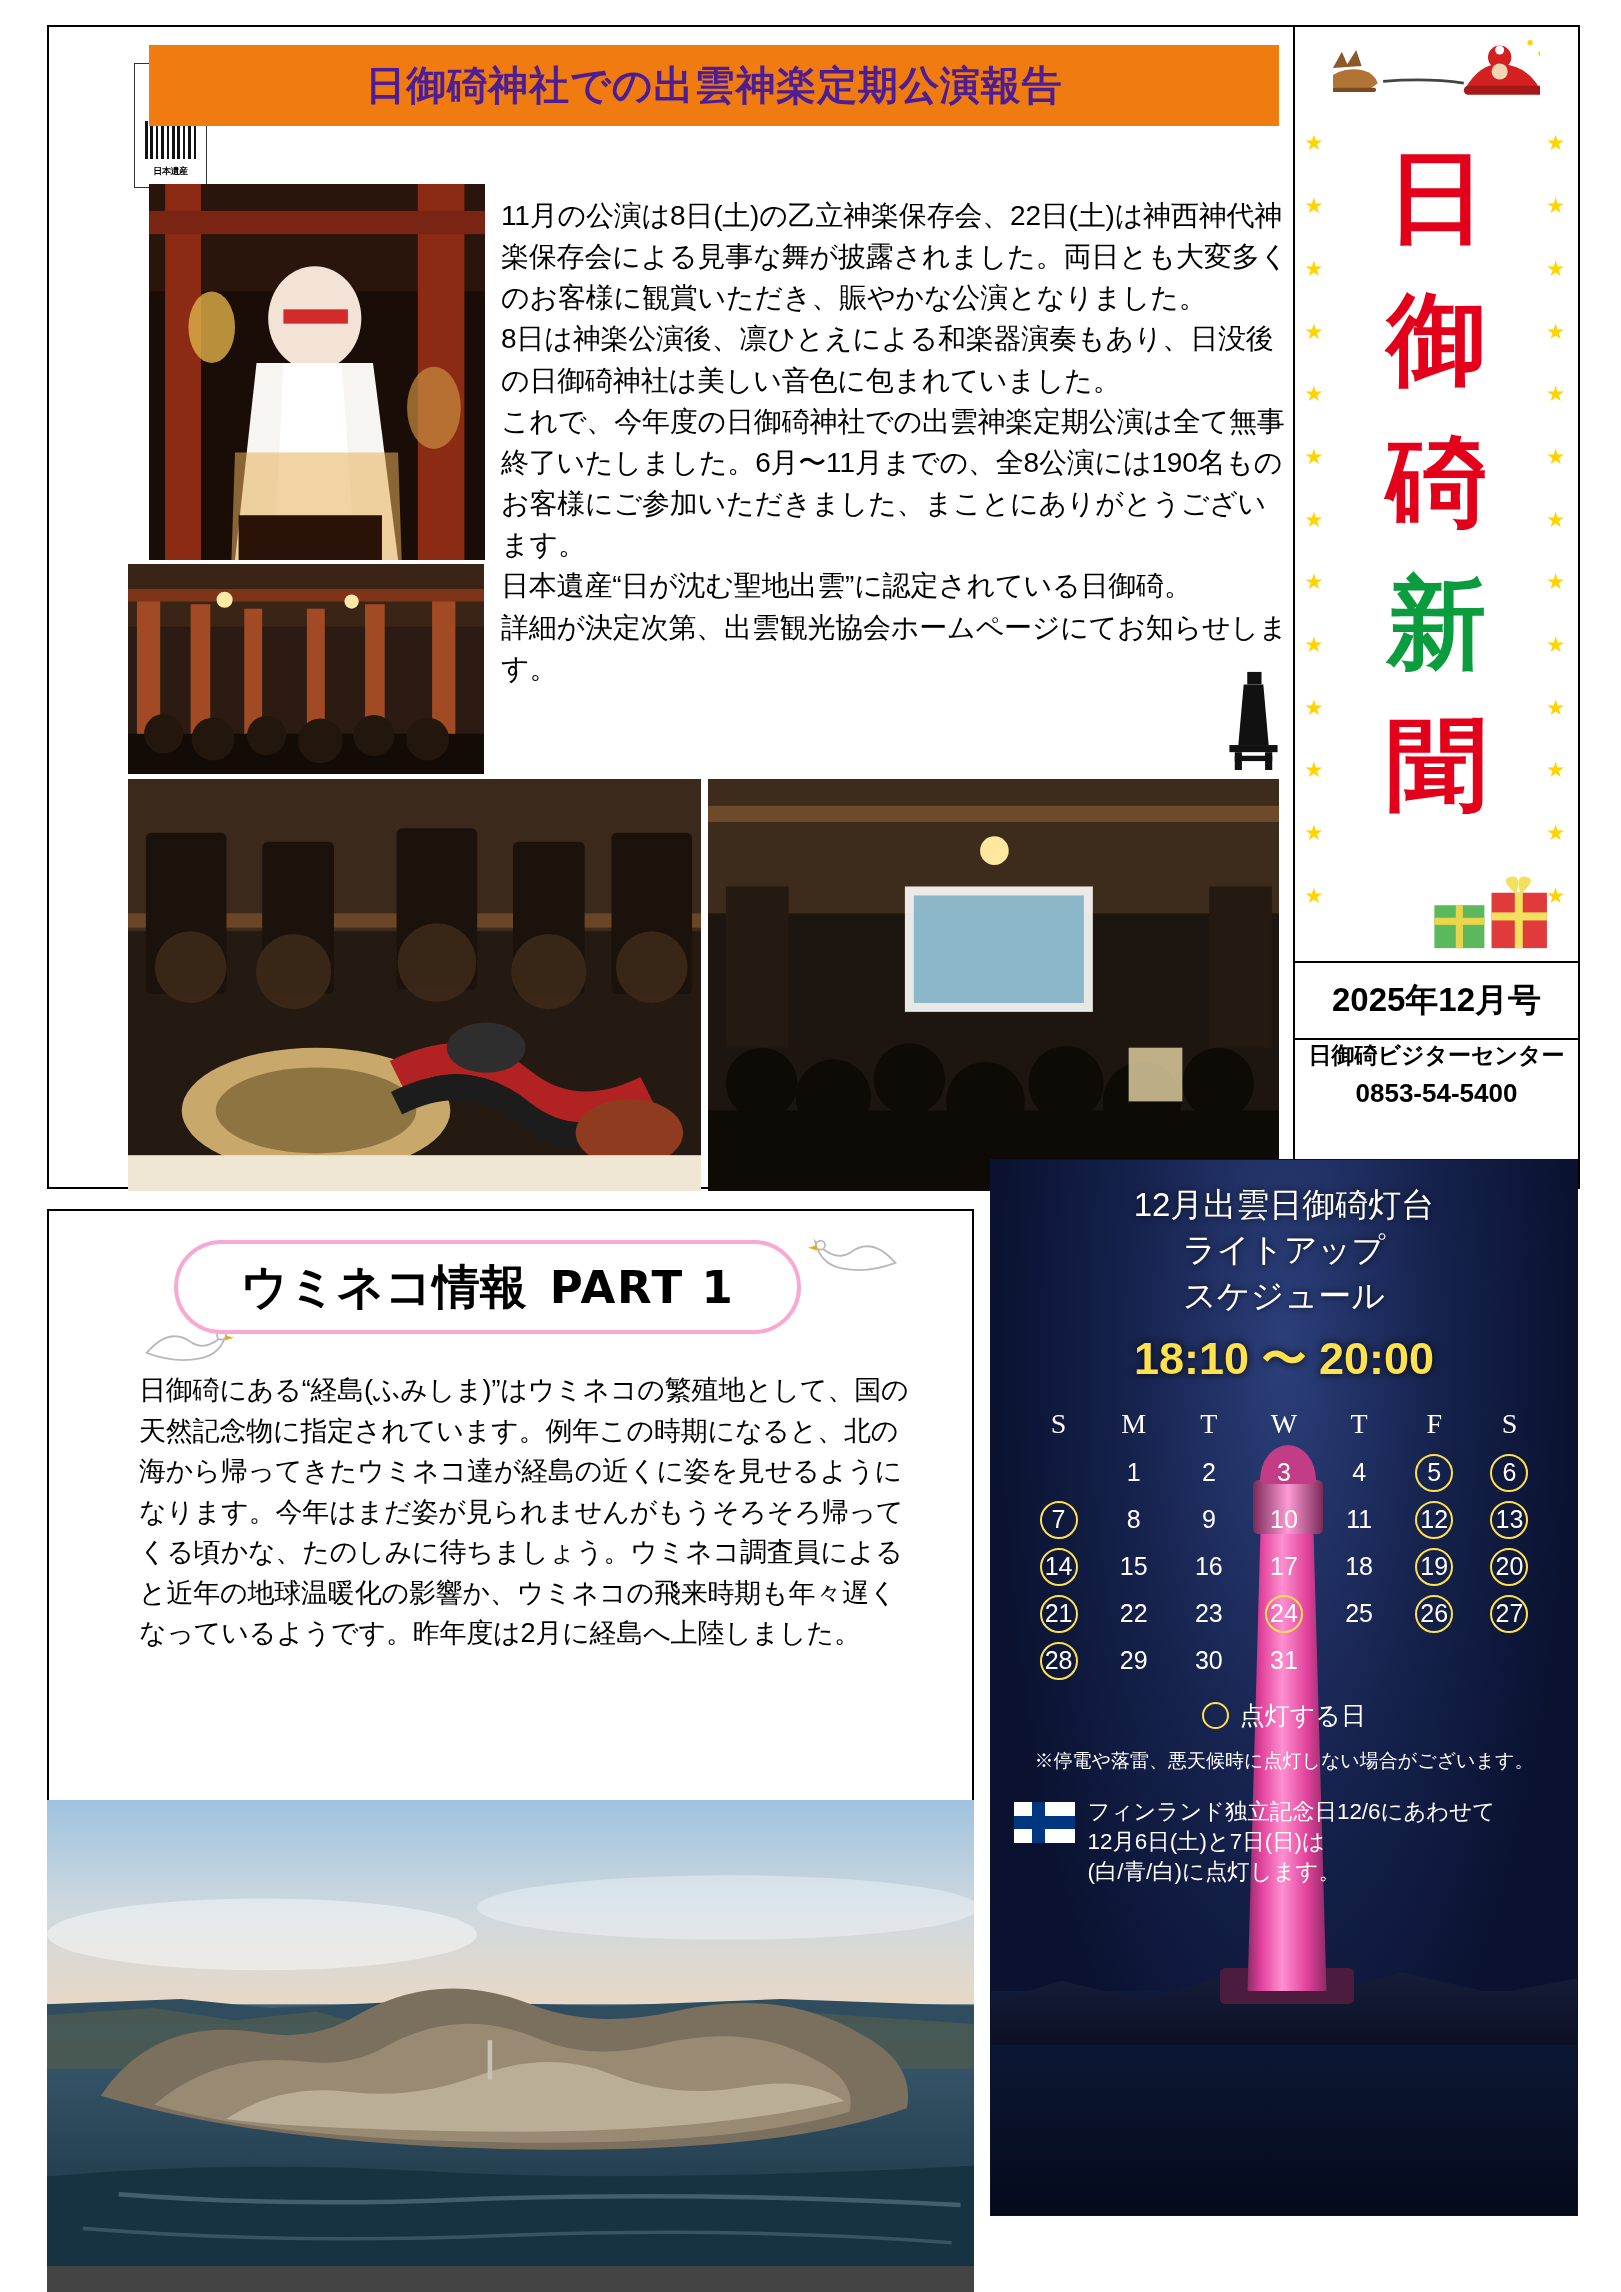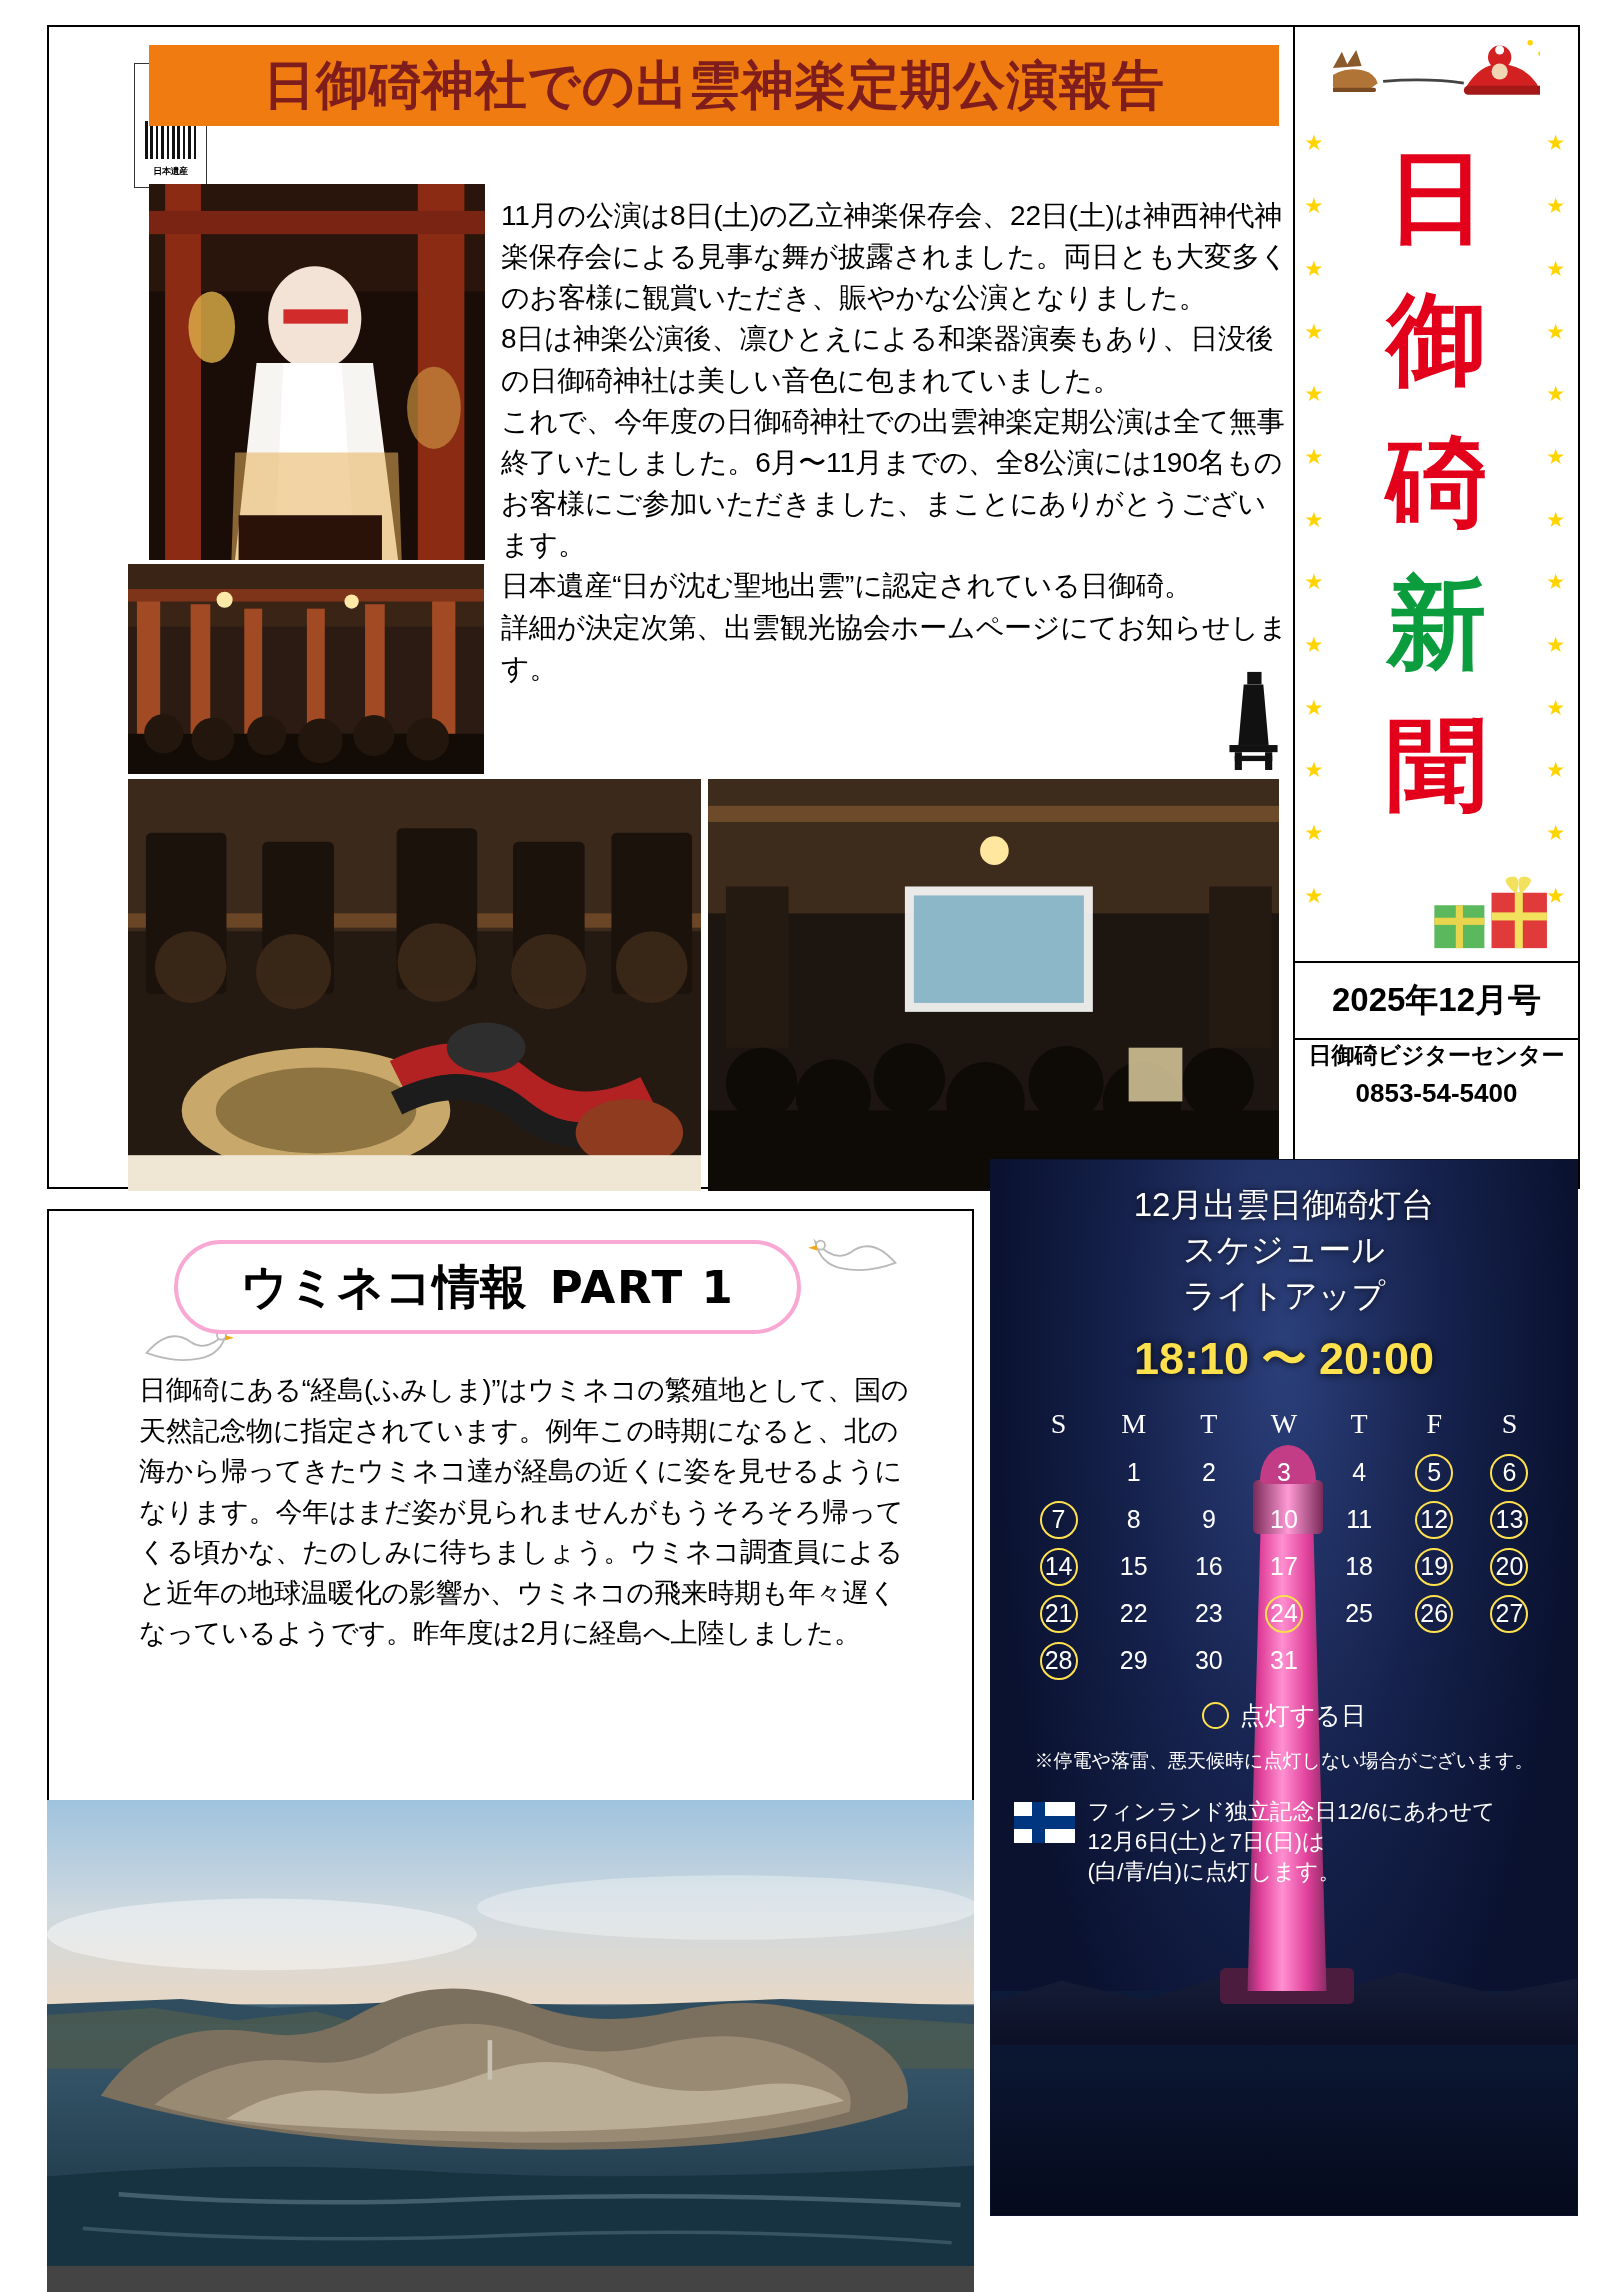--- a/index.html
+++ b/index.html
@@ -107,24 +107,24 @@
 
   
   .headline-bar {
     position: absolute;
     left: 100px; top: 18px;
     width: 1130px; height: 81px;
     background: #f07c11;
     display: flex; align-items: center; justify-content: center;
   }
   .headline-text {
-    color: #7f1d1d;
+    color: #4c1d95;
     font-family: Liberation Mono, monospace;
     font-weight: bold;
-    font-size: 52px;
+    font-size: 40px;
     letter-spacing: 0.9px;
   }
 
   
   .jh-logo {
     position: absolute;
     left: 85px; top: 36px;
     width: 73px; height: 125px;
     border: 1.8px solid #333;
     background: #fff;
@@ -657,22 +657,22 @@
     <div class="lh-art lh-sky"></div>
     <div class="lh-art lh-sea"></div>
     <div class="lh-art lh-rocks"></div>
     <div class="lh-art lh-base"></div>
     <div class="lh-art lh-tower"></div>
     <div class="lh-art lh-lamp"></div>
     <div class="lh-art lh-dome"></div>
 
     <div class="lu-title">
       <div>12月出雲日御碕灯台</div>
+      <div>ライトアップ</div>
       <div>スケジュール</div>
-      <div>ライトアップ</div>
     </div>
 
     <div class="lu-time">18:10 〜 20:00</div>
 
     <div class="cal">
       <div class="cal-head">
         <div>S</div>
         <div>M</div>
         <div>T</div>
         <div>W</div>

